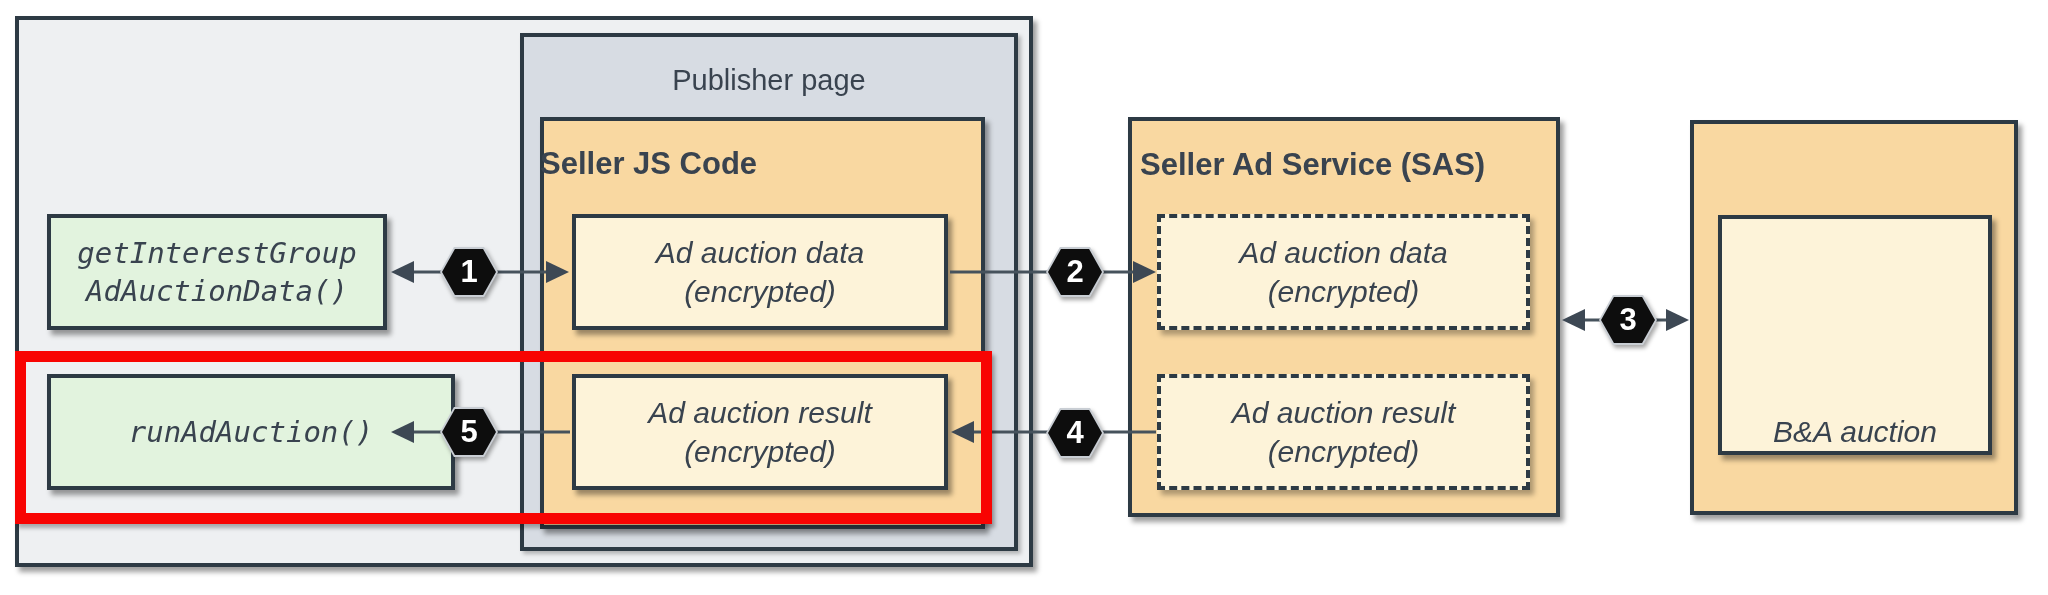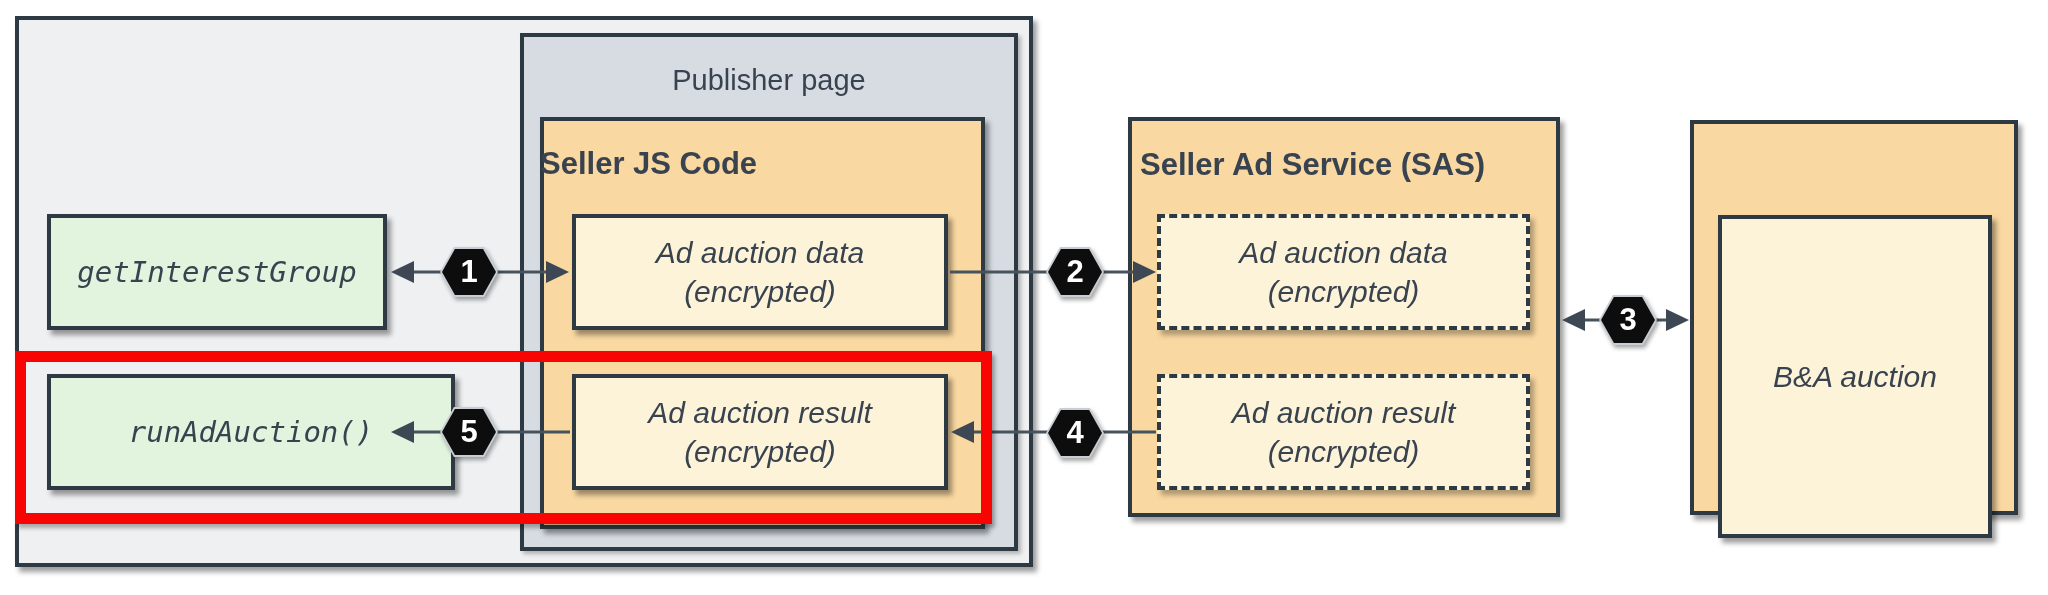--- a/index.html
+++ b/index.html
@@ -28,21 +28,21 @@
   #sjs-data{left:572px;top:214px;width:376px;height:116px;background:var(--cream);z-index:5;}
   #sjs-result{left:572px;top:374px;width:376px;height:116px;background:var(--cream);z-index:5;}
   #green-get{left:47px;top:214px;width:340px;height:116px;background:var(--green);z-index:5;}
   #green-run{left:47px;top:374px;width:408px;height:116px;background:var(--green);z-index:5;}
   #sas-box{left:1128px;top:117px;width:432px;height:400px;background:var(--orange);z-index:3;}
   #sas-title{left:1128px;top:147px;width:432px;z-index:6;margin-left:12px;}
   #sas-data{left:1157px;top:214px;width:373px;height:116px;background:var(--cream);z-index:5;}
   #sas-result{left:1157px;top:374px;width:373px;height:116px;background:var(--cream);z-index:5;}
   #sfe-box{left:1690px;top:120px;width:328px;height:395px;background:var(--orange);z-index:3;}
   #sfe-title{left:1690px;top:148px;width:328px;z-index:6;}
-  #sfe-inner{left:1718px;top:215px;width:274px;height:323px;background:var(--cream);z-index:5;}
+  #sfe-inner{left:1718px;top:215px;width:274px;height:240px;background:var(--cream);z-index:5;justify-content:flex-end;}
   
   #connectors{left:0;top:0;width:2048px;height:595px;z-index:20;pointer-events:none;}
   
   .hex{position:absolute;width:58px;height:50px;z-index:30;filter:drop-shadow(2px 3px 2px rgba(0,0,0,0.35));}
   .hex-outer{position:absolute;inset:0;background:#c9ced4;
     clip-path:polygon(0% 50%,24% 0%,76% 0%,100% 50%,76% 100%,24% 100%);}
   .hex-inner{position:absolute;inset:2px;background:var(--badge-bg);
     clip-path:polygon(0% 50%,24% 0%,76% 0%,100% 50%,76% 100%,24% 100%);}
   .hex-num{position:absolute;inset:0;display:flex;align-items:center;justify-content:center;
     color:var(--badge-text);font-weight:bold;font-size:31px;font-family:"Liberation Sans",sans-serif;}
@@ -69,20 +69,21 @@
     <div class="label">Ad auction data</div>
     <div class="label em">(encrypted)</div>
   </div>
   <div id="sjs-result" class="abs solidbox center">
     <div class="label">Ad auction result</div>
     <div class="label em">(encrypted)</div>
   </div>
 
   <div id="green-get" class="abs solidbox center">
     <div class="mono">getInterestGroup</div>
+    <div class="mono">AdAuctionData()</div>
   </div>
   <div id="green-run" class="abs solidbox center">
     <div class="mono">runAdAuction()</div>
   </div>
 
   <div id="sas-box" class="abs solidbox"></div>
   <div id="sas-title" class="abs title">Seller Ad Service (SAS)</div>
   <div id="sas-data" class="abs dashbox center">
     <div class="label">Ad auction data</div>
     <div class="label em">(encrypted)</div>

